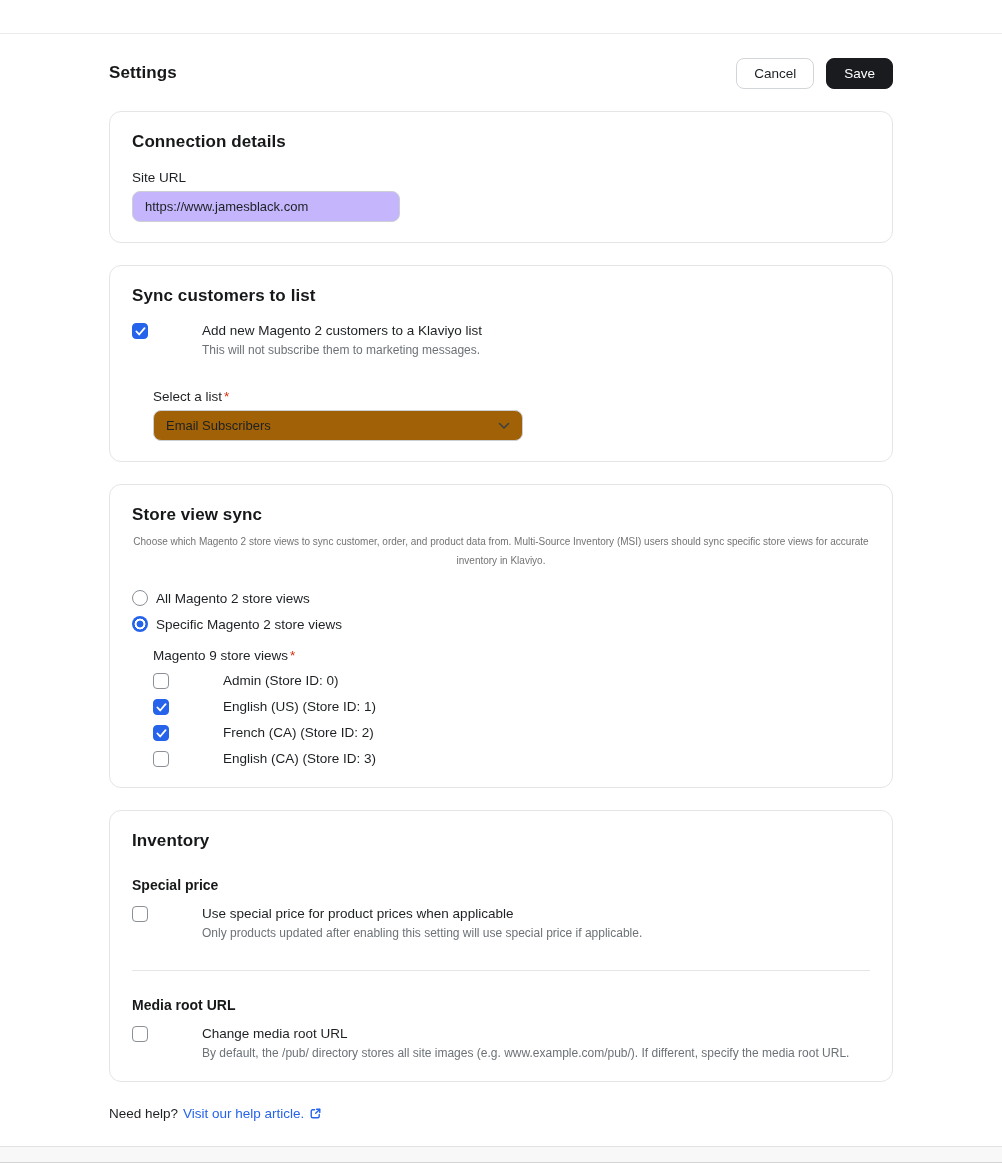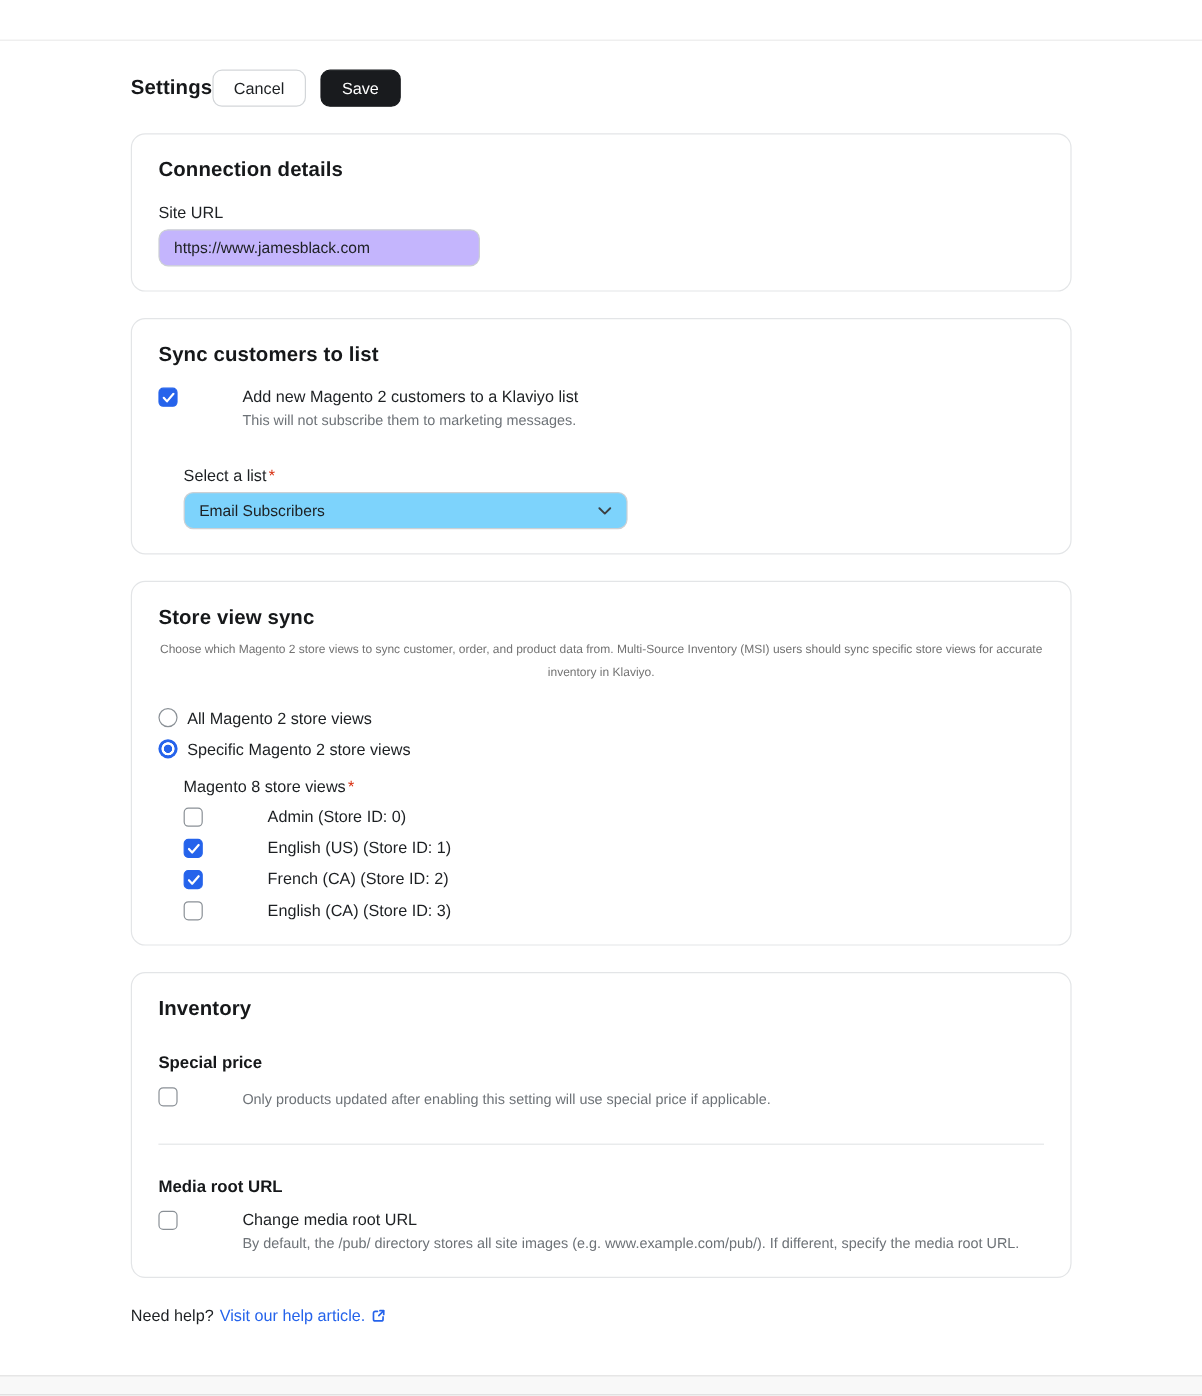--- a/index.html
+++ b/index.html
@@ -7,21 +7,21 @@
   body {
     width: 1002px; height: 1163px; position: relative;
     font-family: "Liberation Sans", "DejaVu Sans", sans-serif;
     color: #1d2023; overflow: hidden;
   }
   .topbar {
     height: 34px; background: #ffffff; border-bottom: 1px solid #ebebeb;
   }
   .content { width: 784px; margin-left: 109px; }
   .page-header {
-    display: flex; justify-content: flex-start; align-items: center;
+    display: flex; justify-content: space-between; align-items: center;
     padding-top: 23px; height: 55px;
   }
   .page-title { font-size: 17px; font-weight: 700; letter-spacing: 0.1px; color: #16181a; }
   .actions { display: flex; gap: 12px; }
   .btn {
     height: 31px; border-radius: 8px; font-size: 13.5px; font-weight: 500;
     padding: 0 17px; cursor: pointer; font-family: inherit;
     display: inline-flex; align-items: center; justify-content: center;
   }
   .btn-secondary { background: #ffffff; border: 1px solid #d3d6d9; color: #1d2023; }
@@ -34,21 +34,21 @@
   .field-label { font-size: 13.5px; color: #1d2023; }
   .req { color: #d72c0d; margin-left: 2px; }
   .text-input {
     display: block; width: 268px; height: 31px; border: 1px solid #ccd0d4;
     border-radius: 8px; padding: 0 12px; font-size: 13px; color: #1d2023;
     font-family: inherit; background: #c4b5fd; outline: none;
   }
   .select {
     width: 370px; height: 31px; border: 1px solid #ccd0d4; border-radius: 8px;
     display: flex; align-items: center; justify-content: space-between;
-    padding: 0 12px; font-size: 13px; color: #1d2023; background: #7dd3fc;
+    padding: 0 12px; font-size: 13px; color: #1d2023; background: #a16207;
     cursor: pointer;
   }
   .helper { font-size: 12px; color: #6d7277; margin-top: 4px; line-height: 15px; }
   .desc { font-size: 10px; color: #737373; line-height: 19px; margin-top: 7px; text-align: center; }
   .check-row { display: flex; align-items: flex-start; margin-top: 12px; gap: 46px; }
   .checkbox {
     width: 16px; height: 16px; border-radius: 4px; flex: 0 0 16px;
     border: 1.5px solid #8a9096; background: #fff; margin-top: 1px;
     display: inline-flex; align-items: center; justify-content: center; cursor: pointer;
   }
@@ -144,21 +144,21 @@
         <span class="radio-label">All Magento 2 store views</span>
       </div>
       <div class="radio-row">
         <span class="radio selected"></span>
         <span class="radio-label">Specific Magento 2 store views</span>
       </div>
     </div>
 
     <div class="nested mt16">
       <div class="field-label">
-        <span>Magento 8 store views</span><span class="req">*</span>
+        <span>Magento 9 store views</span><span class="req">*</span>
       </div>
 
       <div class="check-row sv-row">
         <span class="checkbox">
           
         </span>
         <div class="check-text">
             <div class="check-label">Admin (Store ID: 0)</div>
           </div>
       </div>
@@ -198,20 +198,21 @@
 
   <section class="card">
     <div class="card-title">Inventory</div>
 
     <div class="sub-heading mt26">Special price</div>
     <div class="check-row">
       <span class="checkbox">
         
       </span>
       <div class="check-text">
+        <div class="check-label">Use special price for product prices when applicable</div>
         <div class="helper">Only products updated after enabling this setting will use special price if applicable.</div>
       </div>
     </div>
 
     <hr class="divider">
 
     <div class="sub-heading mt26">Media root URL</div>
     <div class="check-row">
       <span class="checkbox">
         

